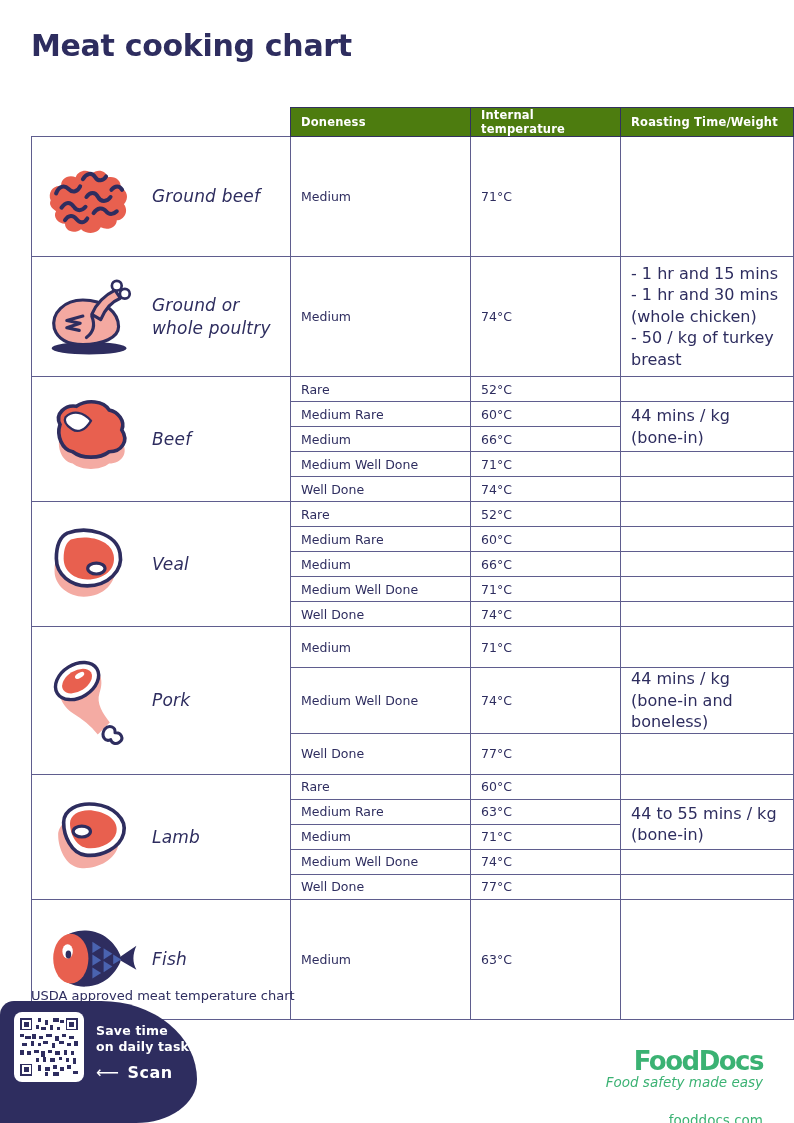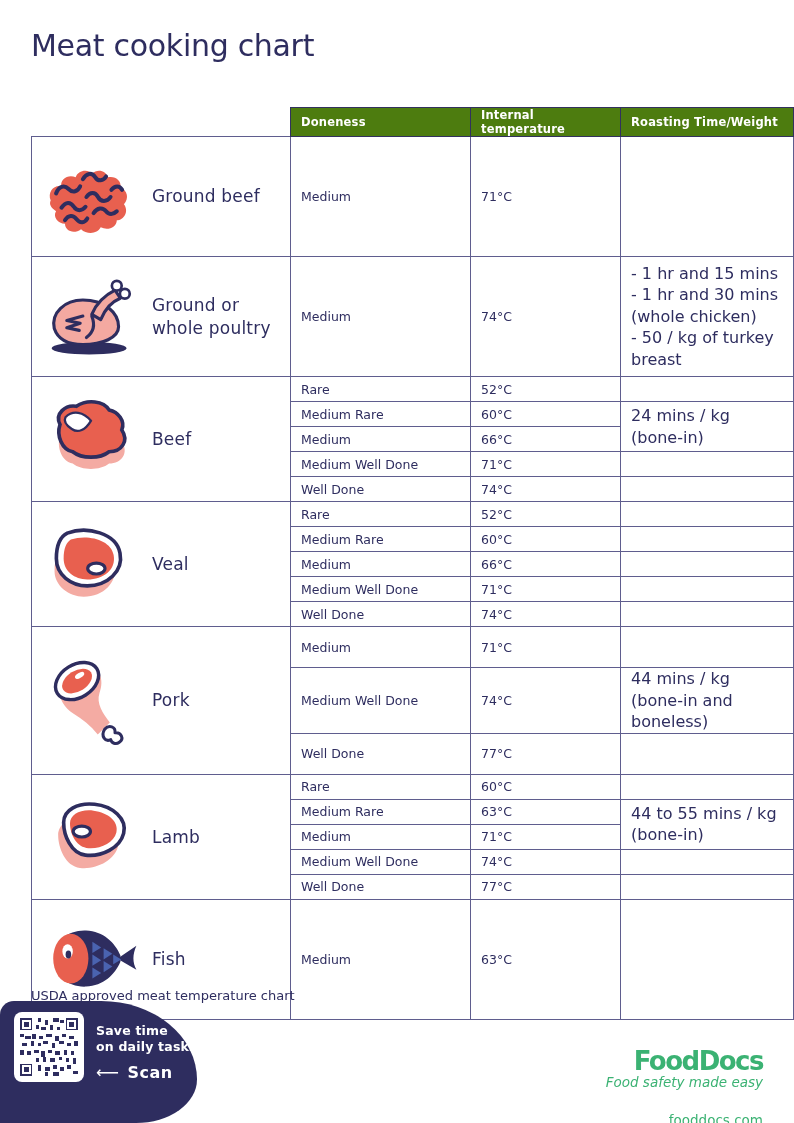--- a/index.html
+++ b/index.html
@@ -3,36 +3,36 @@
 <meta charset="utf-8">
 <style>
   html,body{margin:0;padding:0;}
   body{
     width:794px;height:1123px;position:relative;background:#ffffff;
     font-family:"DejaVu Sans","Liberation Sans",sans-serif;
     color:#2e2d5f;overflow:hidden;
   }
   .page-title{
     position:absolute;left:31px;top:28px;
-    font-size:30px;font-weight:normal;letter-spacing:-0.3px;color:#2e2d5f;
+    font-size:30px;font-weight:bold;letter-spacing:-0.3px;color:#2e2d5f;
   }
   .table-wrap{position:absolute;left:31px;top:107px;width:762px;}
   table{border-collapse:collapse;table-layout:fixed;width:762px;}
   col.c-meat{width:259px;} col.c-don{width:180px;} col.c-tmp{width:150px;} col.c-rst{width:173px;}
   td,th{border:1px solid #5f5d8e;vertical-align:middle;}
   thead th{
     background:#4d7c0f;color:#ffffff;border:1px solid #32315e;
     font-size:11.5px;font-weight:bold;letter-spacing:0.2px;
     text-align:left;height:28px;padding:0 10px;
   }
   thead th.sep{border-left:1px solid #7d7ba3;}
   thead th.blank{background:transparent;border:none;}
   td{font-size:12.5px;color:#2e2d5f;padding:0 10px;background:#fff;}
   td.meat{padding:0 4px;}
-  .meatwrap{display:flex;align-items:center;gap:8px;}
+  .meatwrap{display:flex;align-items:center;gap:8px;font-style:italic;}
   .iconbox{width:108px;height:100px;flex:0 0 auto;display:flex;align-items:center;justify-content:center;}
   .meat-label{font-size:17px;line-height:1.3;letter-spacing:0.2px;}
   td.roast{font-size:16px;line-height:1.35;white-space:pre-line;}
   tr.h119 td{height:119px;}
   tr.h24 td{height:24px;margin-left:25px;}
   tr.h40 td{height:40px;}
   .footnote{position:absolute;left:31px;top:988px;font-size:13px;color:#2e2d5f;}
   
   .blob{
     position:absolute;left:0;bottom:0;width:197px;height:122px;background:#2e2d5f;
@@ -147,21 +147,21 @@
           <div class="meat-label">Beef</div>
         </div>
       </td>
       <td>Rare</td>
       <td>52°C</td>
       <td class="roast"></td>
     </tr>
     <tr class="h24">
       <td>Medium Rare</td>
       <td>60°C</td>
-      <td class="roast" rowspan="2">24 mins / kg (bone-in)</td>
+      <td class="roast" rowspan="2">44 mins / kg (bone-in)</td>
     </tr>
     <tr class="h24">
       <td>Medium</td>
       <td>66°C</td>
     </tr>
     <tr class="h24">
       <td>Medium Well Done</td>
       <td>71°C</td>
       <td class="roast"></td>
     </tr>

